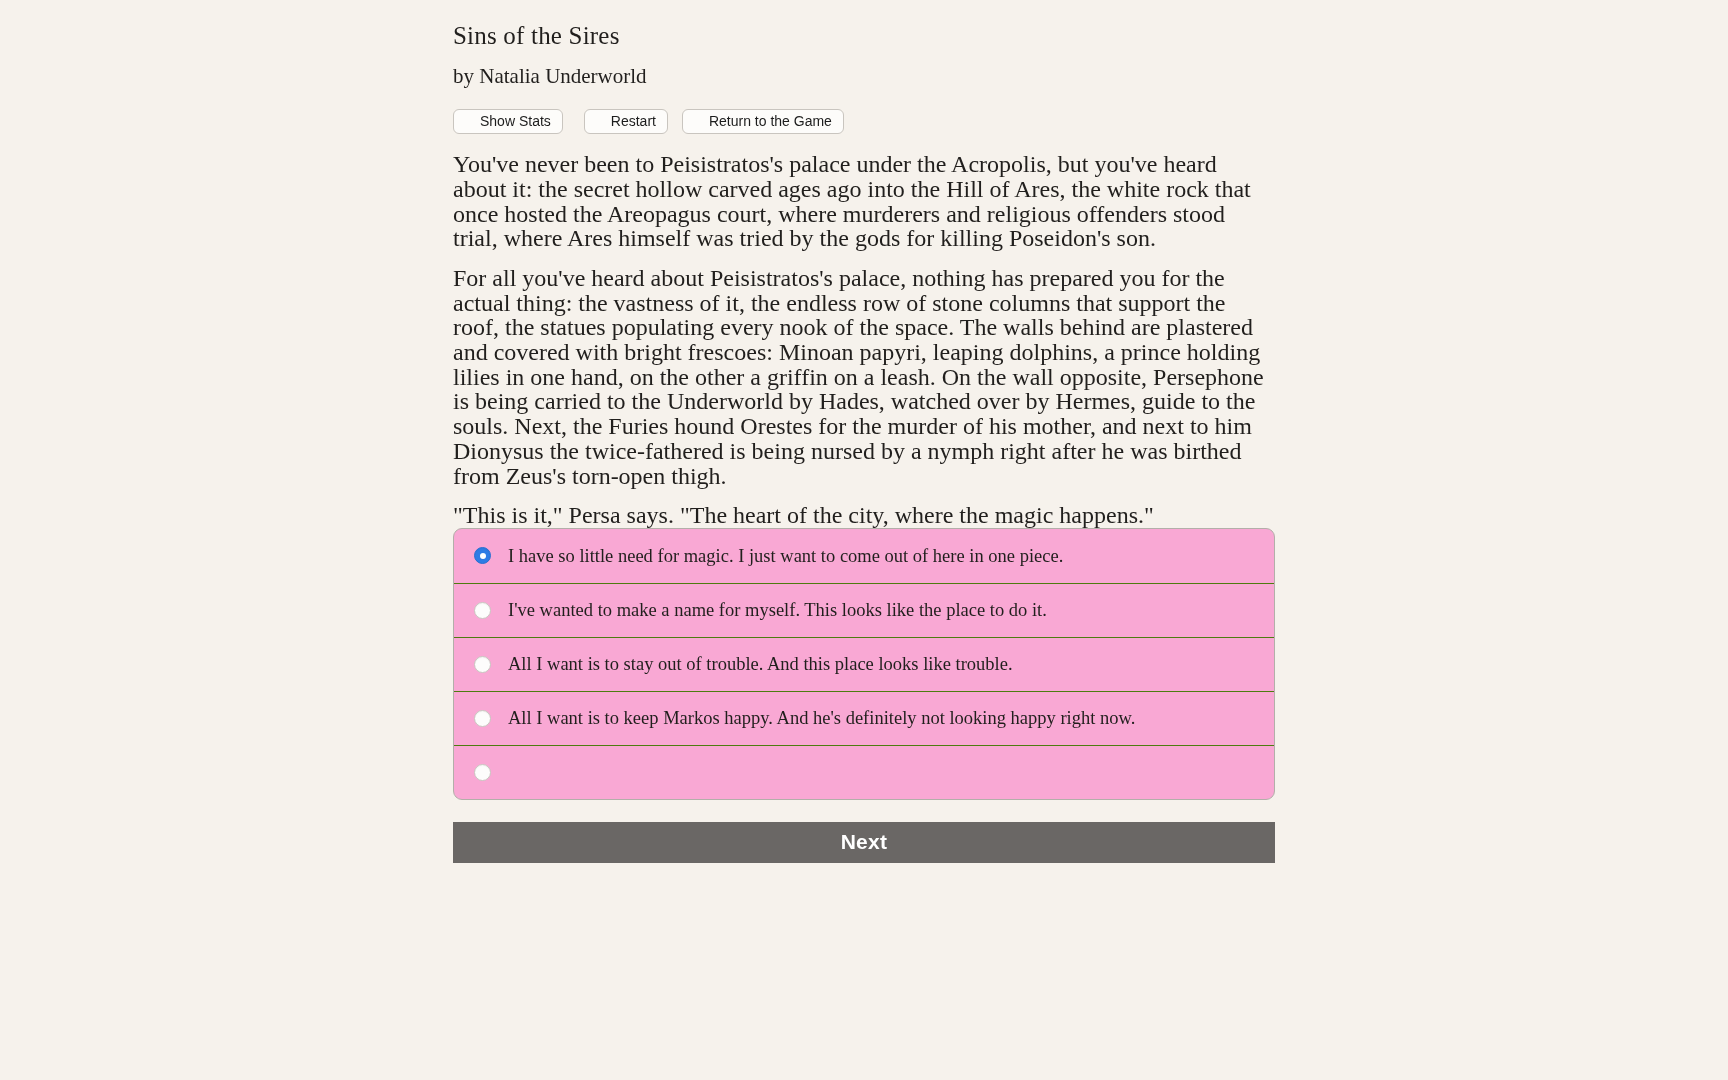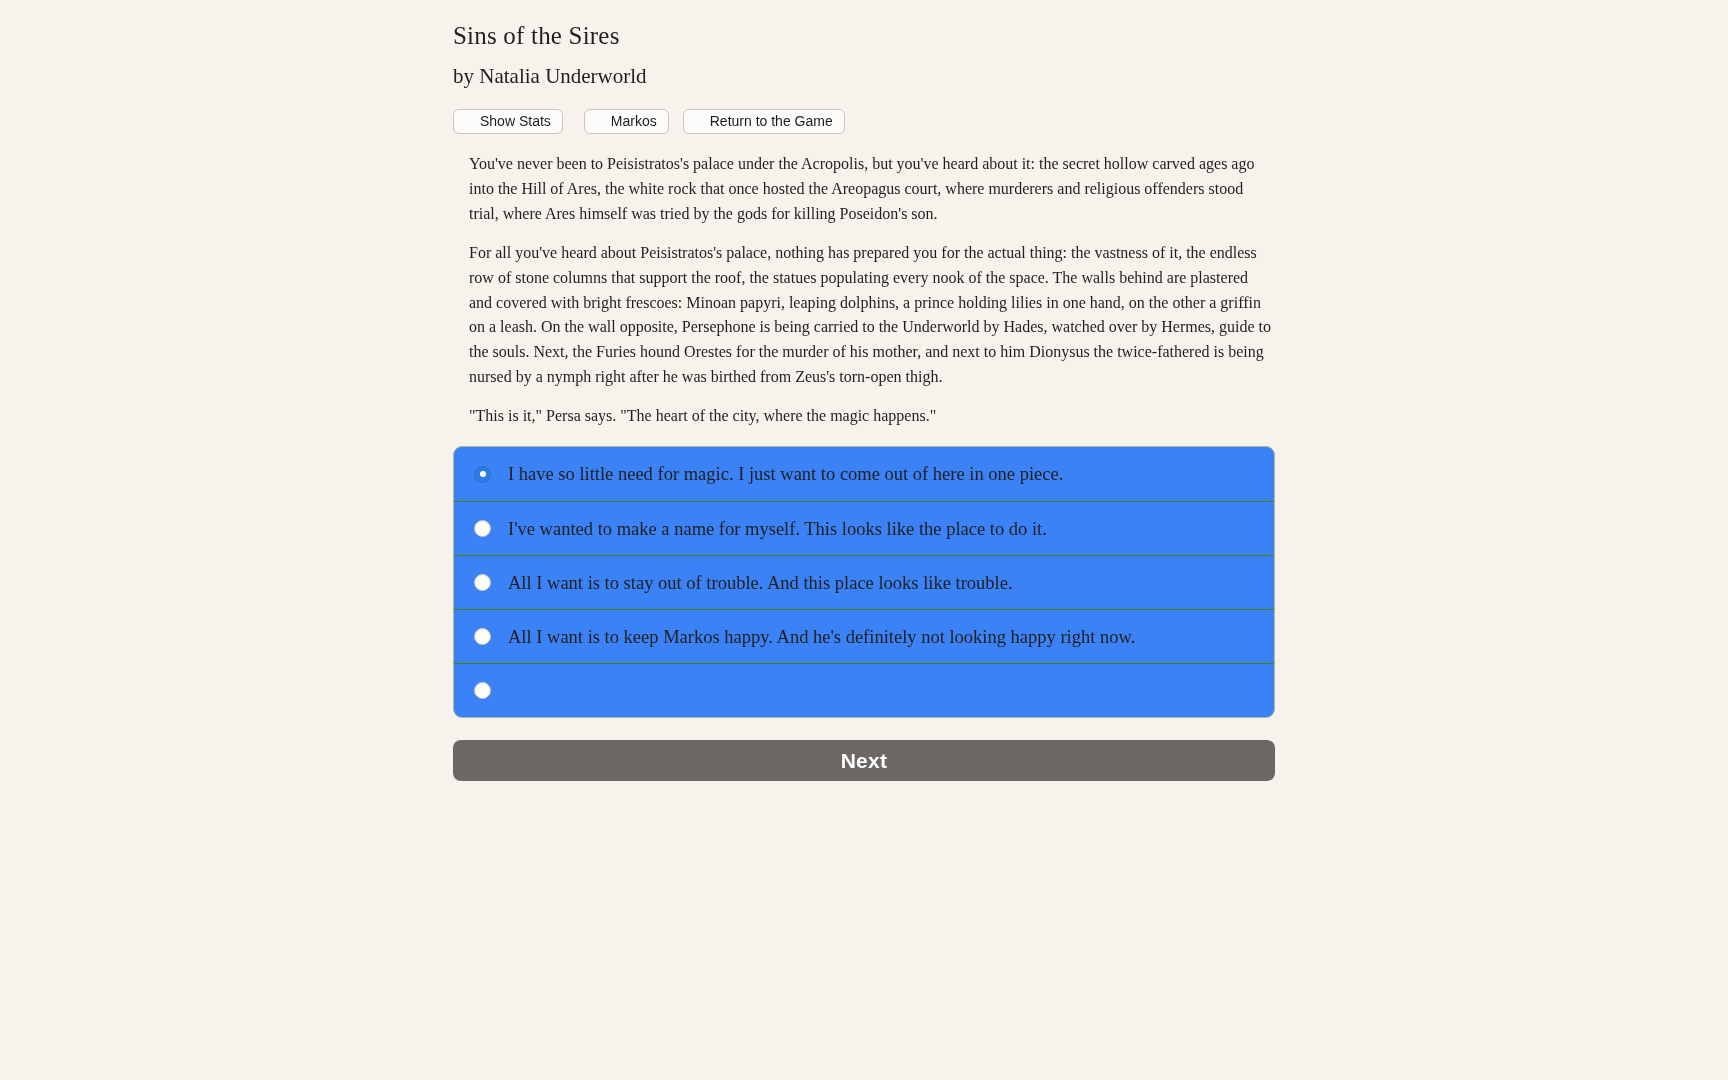--- a/index.html
+++ b/index.html
@@ -41,30 +41,29 @@
     border: 1px solid #c9c5bf;
     border-radius: 6px;
     padding: 3px 11px 4px 26px;
     cursor: pointer;
     line-height: 1.15;
   }
   .toolbar .gap-a { margin-right: 21px; }
   .toolbar .gap-b { margin-right: 14px; }
   .story { margin-top: 18px; }
   .story p {
-    font-size: 16px;
+    font-size: 24px;
     line-height: 24.7px;
-    margin: 0 0 15px 16px;
+    margin: 0 0 15px 0;
   }
   .story p:last-child { margin-bottom: 0; }
   .choice-box {
-    margin-top: 17px;
     border: 1px solid #b3afa9;
     border-radius: 9px;
-    background: #3b82f6;
+    background: #f9a8d4;
     overflow: hidden;
   }
   .choice-row {
     display: flex;
     align-items: center;
     height: 54px;
     padding: 0 20px;
     cursor: pointer;
   }
   .choice-row + .choice-row { border-top: 1px solid #4d7c0f; }
@@ -96,40 +95,40 @@
     font-size: 18.5px;
     line-height: 1.3;
   }
   .next-button {
     display: block;
     width: 100%;
     margin-top: 22px;
     height: 41px;
     background: #6a6765;
     border: none;
-    border-radius: 8px;
+    border-radius: 0;
     color: #ffffff;
     font-family: "Liberation Sans", sans-serif;
     font-size: 21px;
     font-weight: bold;
     letter-spacing: 0.3px;
     cursor: pointer;
   }
 </style>
 </head>
 <body>
 
 <div class="page">
 
   <h1 class="game-title">Sins of the Sires</h1>
   <p class="game-author">by Natalia Underworld</p>
 
   <div class="toolbar">
     <button class="gap-a">Show Stats</button>
-    <button class="gap-b">Markos</button>
+    <button class="gap-b">Restart</button>
     <button>Return to the Game</button>
   </div>
 
   <div class="story">
     <p>You've never been to Peisistratos's palace under the Acropolis, but you've heard about it: the secret hollow carved ages ago into the Hill of Ares, the white rock that once hosted the Areopagus court, where murderers and religious offenders stood trial, where Ares himself was tried by the gods for killing Poseidon's son.</p>
     <p>For all you've heard about Peisistratos's palace, nothing has prepared you for the actual thing: the vastness of it, the endless row of stone columns that support the roof, the statues populating every nook of the space. The walls behind are plastered and covered with bright frescoes: Minoan papyri, leaping dolphins, a prince holding lilies in one hand, on the other a griffin on a leash. On the wall opposite, Persephone is being carried to the Underworld by Hades, watched over by Hermes, guide to the souls. Next, the Furies hound Orestes for the murder of his mother, and next to him Dionysus the twice-fathered is being nursed by a nymph right after he was birthed from Zeus's torn-open thigh.</p>
     <p>"This is it," Persa says. "The heart of the city, where the magic happens."</p>
   </div>
 
   <div class="choice-box">

